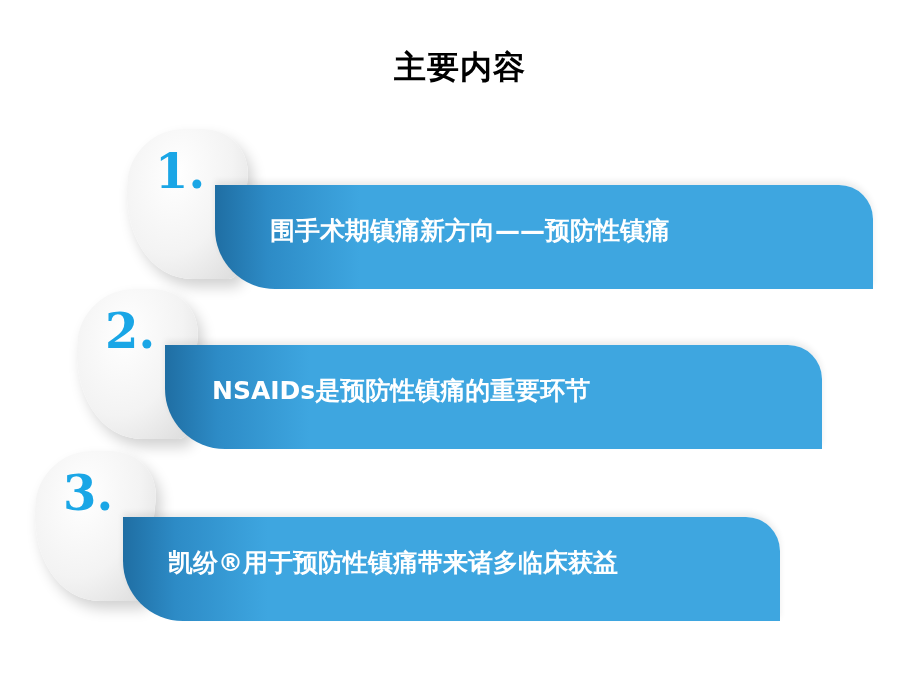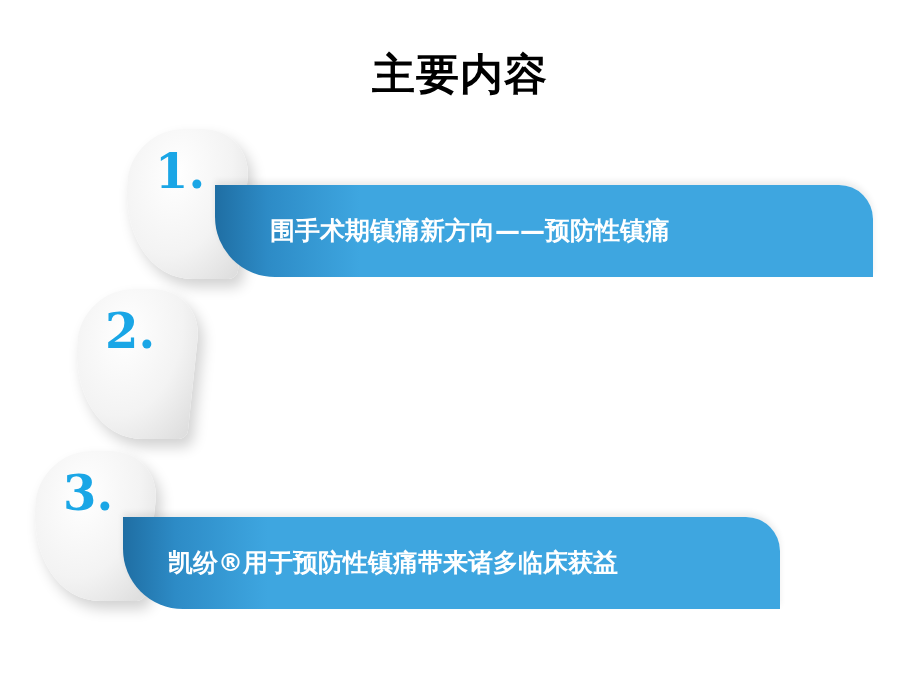--- a/index.html
+++ b/index.html
@@ -3,41 +3,41 @@
 <meta charset="utf-8">
 <style>
   html, body { margin:0; padding:0; }
   body {
     width:920px; height:690px; position:relative; overflow:hidden;
     background:#ffffff;
     font-family:"DejaVu Sans", "Liberation Sans", sans-serif;
   }
   .title {
     position:absolute; left:0; width:920px; top:46px;
-    text-align:center; font-size:43px; font-weight:bold; color:#000;
+    text-align:center; font-size:32px; font-weight:bold; color:#000;
     letter-spacing:1px;
   }
   .item { position:absolute; height:110px; }
   .curl {
     position:absolute; top:0; left:0; width:130px; height:150px;
   }
   .curl-page {
     position:absolute; left:0; top:0; width:120px; height:150px;
     background:radial-gradient(ellipse at 40% 30%, #ffffff 0%, #f3f3f3 55%, #dcdcdc 100%);
     border-radius:60px 60px 10px 90px / 60px 60px 10px 120px;
     box-shadow: 6px 8px 14px rgba(0,0,0,0.18);
     transform:skewX(-6deg);
   }
   .num {
     position:absolute; left:30px; top:14px;
     font-family:"DejaVu Serif", "Liberation Serif", serif;
     font-size:48px; font-weight:bold; color:#1aa6e6;
   }
   .bar {
-    position:absolute; height:92px; top:56px;
+    position:absolute; height:104px; top:56px;
     background:linear-gradient(90deg, #1f6ea3 0%, #2d8bc6 8%, #3ea6e0 22%, #3ea6e0 100%);
     border-radius:0 34px 0 60px;
     box-shadow: 0 -4px 6px rgba(0,0,0,0.08);
   }
   .bar-text {
     position:absolute; top:0; height:92px; line-height:92px;
     color:#ffffff; font-weight:bold; font-size:25px; white-space:nowrap;
     font-family:"DejaVu Sans", "Liberation Sans", sans-serif;
   }
 </style>
@@ -54,20 +54,23 @@
   <div class="bar" style="left:90px; width:658px;">
     <div class="bar-text" style="left:55px;">围手术期镇痛新方向——预防性镇痛</div>
   </div>
 </div>
 
 <div class="item" style="left:75px; top:289px; width:760px; height:160px;">
   <div class="curl">
     <div class="curl-page"></div>
   </div>
   <div class="num">2.</div>
+  <div class="bar" style="left:90px; width:657px;">
+    <div class="bar-text" style="left:47px;">NSAIDs是预防性镇痛的重要环节</div>
+  </div>
 </div>
 
 <div class="item" style="left:33px; top:451px; width:760px; height:160px;">
   <div class="curl">
     <div class="curl-page"></div>
   </div>
   <div class="num">3.</div>
   <div class="bar" style="left:90px; width:657px;margin-top:10px;">
     <div class="bar-text" style="left:45px;">凯纷®用于预防性镇痛带来诸多临床获益</div>
   </div>

